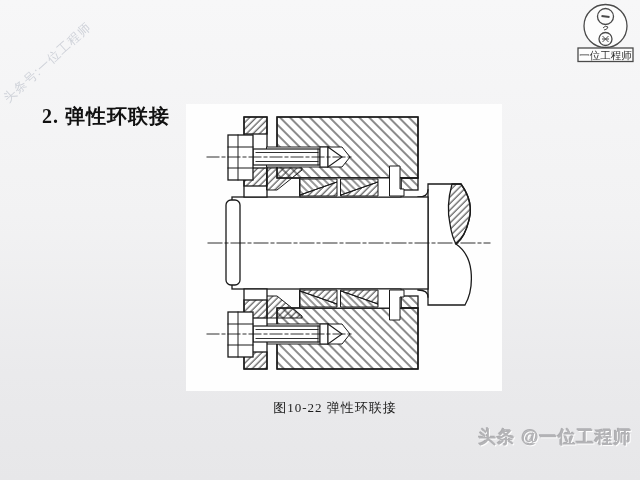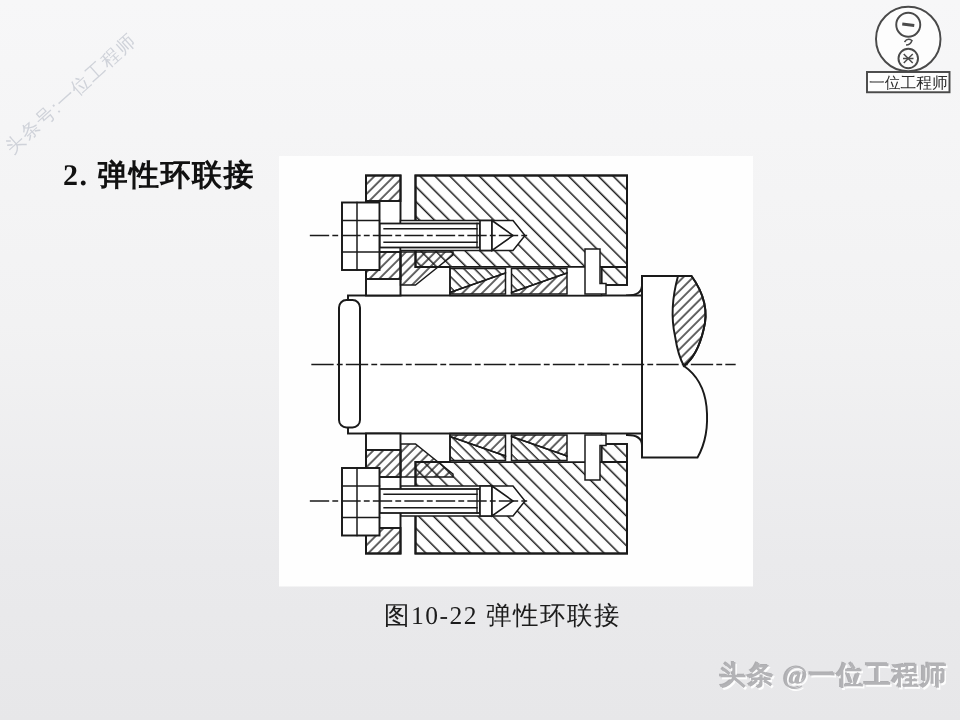--- a/index.html
+++ b/index.html
@@ -19,29 +19,29 @@
     color:#c3c7d0;opacity:.75;font-size:12.5px;letter-spacing:1px;
     white-space:nowrap;font-family:"Liberation Sans","DejaVu Sans",sans-serif;
   }
   .fig-box{
     position:absolute;left:186px;top:104px;width:316px;height:287px;
     background:#fefefe;
   }
   .fig-svg{position:absolute;left:185px;top:100px;}
   .caption{
     position:absolute;left:170px;top:399px;width:330px;
-    text-align:center;font-size:17px;color:#1c1c1c;letter-spacing:1px;
+    text-align:center;font-size:13px;color:#1c1c1c;letter-spacing:1px;
     white-space:nowrap;
   }
   .footer-mark{
-    position:absolute;right:8px;top:438px;
+    position:absolute;right:8px;top:425px;
     font-size:17.5px;font-weight:bold;letter-spacing:1px;
     color:#b3b3b6;
     text-shadow:1px 1px 0 rgba(255,255,255,.95),-1px -1px 0 rgba(115,115,120,.5);
-    font-family:Liberation Serif, serif;
+    font-family:Liberation Sans, sans-serif;
     white-space:nowrap;
   }
   .logo{position:absolute;left:575px;top:2px;}
 </style>
 </head>
 <body>
 
 <div class="title">2. 弹性环联接</div>
 
 <div class="diag-watermark">头条号:一位工程师</div>

